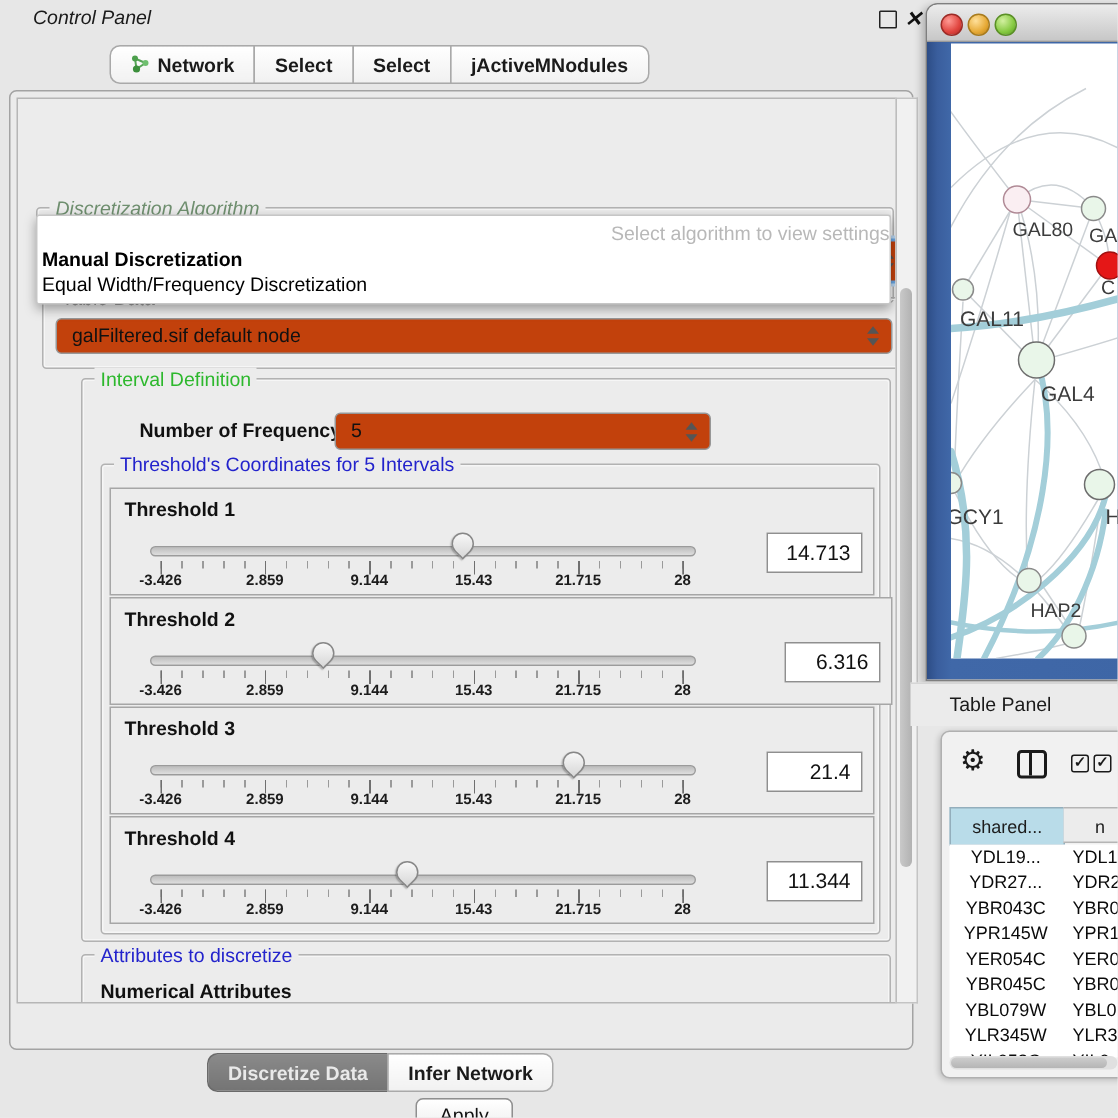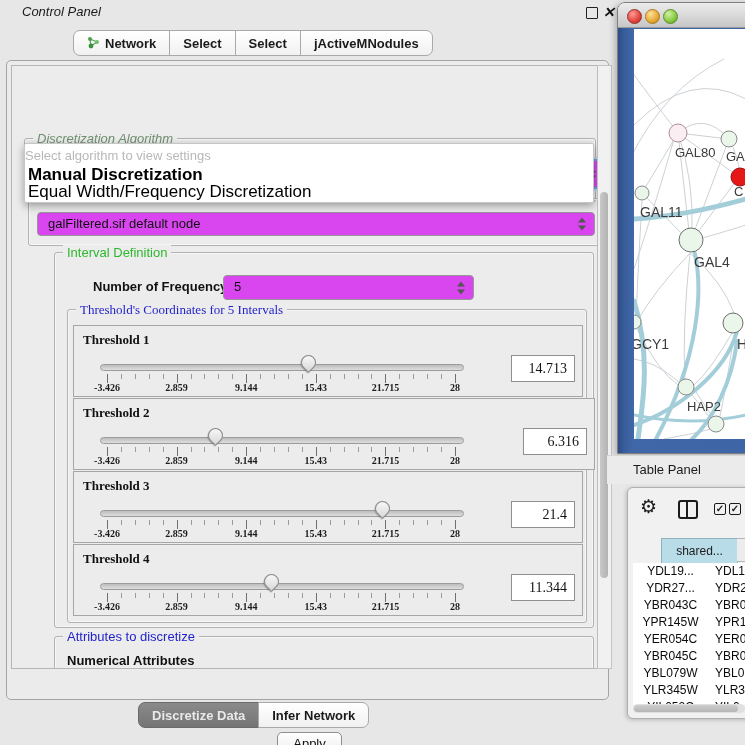--- a/index.html
+++ b/index.html
@@ -35,33 +35,33 @@
 
   
   .group{position:absolute;border:1px solid #b2b2b2;border-radius:3px;box-shadow:inset 0 0 0 1px #f6f6f6;}
   .legend{position:absolute;top:-8px;left:8px;background:#ececec;padding:0 4px;font-size:13px;line-height:15px;white-space:nowrap;}
   .leg-green{color:#2db82d;}
   .leg-blue{color:#2323cc;}
   .leg-dark{color:#333;}
   .leg-dim{color:#6f8f6f;font-style:italic;}
 
   
-  .combo{position:absolute;background:#d946ef;border:1px solid #979797;border-radius:4px;
+  .combo{position:absolute;background:#c2410c;border:1px solid #979797;border-radius:4px;
          font-size:13px;color:#111;}
   .combo .cval{position:absolute;left:10px;top:0;line-height:22px;white-space:nowrap;}
   .spin{position:absolute;right:7px;top:50%;transform:translateY(-50%);width:9px;height:13px;}
   .spin:before{content:"";position:absolute;top:0;left:0;border:4.5px solid transparent;border-bottom:5px solid #555;border-top:none;}
   .spin:after{content:"";position:absolute;bottom:0;left:0;border:4.5px solid transparent;border-top:5px solid #555;border-bottom:none;}
   #algo-combo{left:18px;top:93px;width:572px;height:26px;border:2px solid #6aa5e0;box-shadow:0 0 0 2px #b8d6f2;border-radius:6px;}
 
   
   #algo-popup{left:12px;top:77px;width:568px;height:58px;background:#fff;border:1px solid #c6c6c6;
               border-radius:2px;box-shadow:0 3px 8px rgba(0,0,0,.35);}
-  #popup-hint{position:absolute;left:0;top:4px;width:100%;text-align:left;font-size:13px;color:#b8b8b8;}
-  .popup-item{position:absolute;left:3px;font-size:17px;color:#000;white-space:nowrap;}
+  #popup-hint{position:absolute;left:0;top:4px;width:100%;text-align:right;font-size:13px;color:#b8b8b8;}
+  .popup-item{position:absolute;left:3px;font-size:13px;color:#000;white-space:nowrap;}
   #popup-item-0{top:21px;font-weight:bold;}
   #popup-item-1{top:38px;}
 
   
   .thr-panel{position:absolute;left:57px;width:508px;height:70px;background:#ececec;border:1px solid #a6a6a6;}
   .thr-label{position:absolute;left:9px;top:6px;font-size:13px;font-weight:bold;color:#111;}
   .track{position:absolute;left:26px;top:38px;width:362px;height:5px;border:1px solid #9b9b9b;border-radius:4px;
          background:linear-gradient(#bdbdbd,#dedede);}
   .thumbzone{position:absolute;left:33px;top:29px;width:348px;height:0;}
   .thumb{position:absolute;top:0;width:13px;height:13px;background:linear-gradient(135deg,#fdfdfd,#d7d7d7);
@@ -95,21 +95,21 @@
   #tp-titlebar{left:607px;top:455px;width:138px;height:28px;background:#ebebeb;border-top:1px solid #d6d6d6;}
   #tp-title{left:26px;top:6px;font-size:13px;color:#1a1a1a;}
   #table-window{left:627px;top:487px;width:128px;height:230px;background:#f1f1f1;border:1px solid #b0b0b0;
                 border-radius:6px 0 0 6px;box-shadow:-1px 1px 4px rgba(0,0,0,.2);overflow:hidden;}
   #gear-icon{left:12px;top:7px;font-size:19px;color:#1a1a1a;}
   #split-icon{left:50px;top:12px;width:16px;height:15px;border:2px solid #1a1a1a;border-radius:3px;}
   #split-icon:after{content:"";position:absolute;left:6px;top:0;width:2px;height:15px;background:#1a1a1a;}
   .cb-icon{position:absolute;top:15px;width:10px;height:10px;border:1.5px solid #1a1a1a;border-radius:2px;
            font-size:10px;line-height:10px;text-align:center;font-weight:bold;color:#1a1a1a;}
   #cb1{left:86px;} #cb2{left:101px;}
-  .hdr-cell{position:absolute;top:50px;height:24px;font-size:12px;line-height:24px;color:#1c1c1c;margin-left:28px;}
+  .hdr-cell{position:absolute;top:50px;height:24px;font-size:12px;line-height:24px;color:#1c1c1c;}
   #hdr-c1{left:5px;width:75px;background:#b9dce9;border:1px solid #93aebc;text-align:center;}
   #hdr-c2{left:81px;width:74px;background:#ececec;border-top:1px solid #b5b5b5;border-bottom:1px solid #b5b5b5;padding-left:21px;box-sizing:border-box;}
   #tp-rows{left:5px;top:75px;width:123px;height:142px;background:#fff;overflow:hidden;}
   .tp-row{position:relative;height:17px;font-size:12px;color:#0a0a0a;}
   .tp-c1{position:absolute;left:0;width:75px;text-align:center;line-height:17px;}
   .tp-c2{position:absolute;left:82px;line-height:17px;white-space:nowrap;}
   #tp-hscroll{left:5px;top:216px;width:112px;height:9px;background:#e0e0e0;border-radius:5px;}
   #tp-hscroll .hthumb{position:absolute;left:1px;top:1px;width:104px;height:7px;background:linear-gradient(#cdcdcd,#b5b5b5);border-radius:4px;}
 </style>
 </head>
@@ -166,21 +166,21 @@
       </div>
 
       <div class="group" style="left:42px;top:186px;width:538px;height:374px;">
         <span class="legend leg-green">Interval Definition</span>
         <div class="abs" style="left:38px;top:26px;font-size:13px;font-weight:bold;">Number of Frequency</div>
         <div class="combo" style="left:168px;top:22px;width:249px;height:23px;">
           <span class="cval">5</span>
           <span class="spin"></span>
         </div>
 
-        <div class="group" style="left:12px;top:56px;width:518px;height:312px;font-family:Liberation Serif, serif;">
+        <div class="group" style="left:12px;top:56px;width:518px;height:312px;">
           <span class="legend leg-blue">Threshold's Coordinates for 5 Intervals</span>
 
           <div class="thr-panel" style="left:5px;top:15px;">
             <div class="thr-label">Threshold 1</div>
             <div class="track"></div>
             <div class="thumbzone">
                 <div class="thumb" style="left: calc(57.72% - 7px);"></div>
               </div>
             <div class="ticks-minor"></div>
             <div class="ticks-major"></div>

